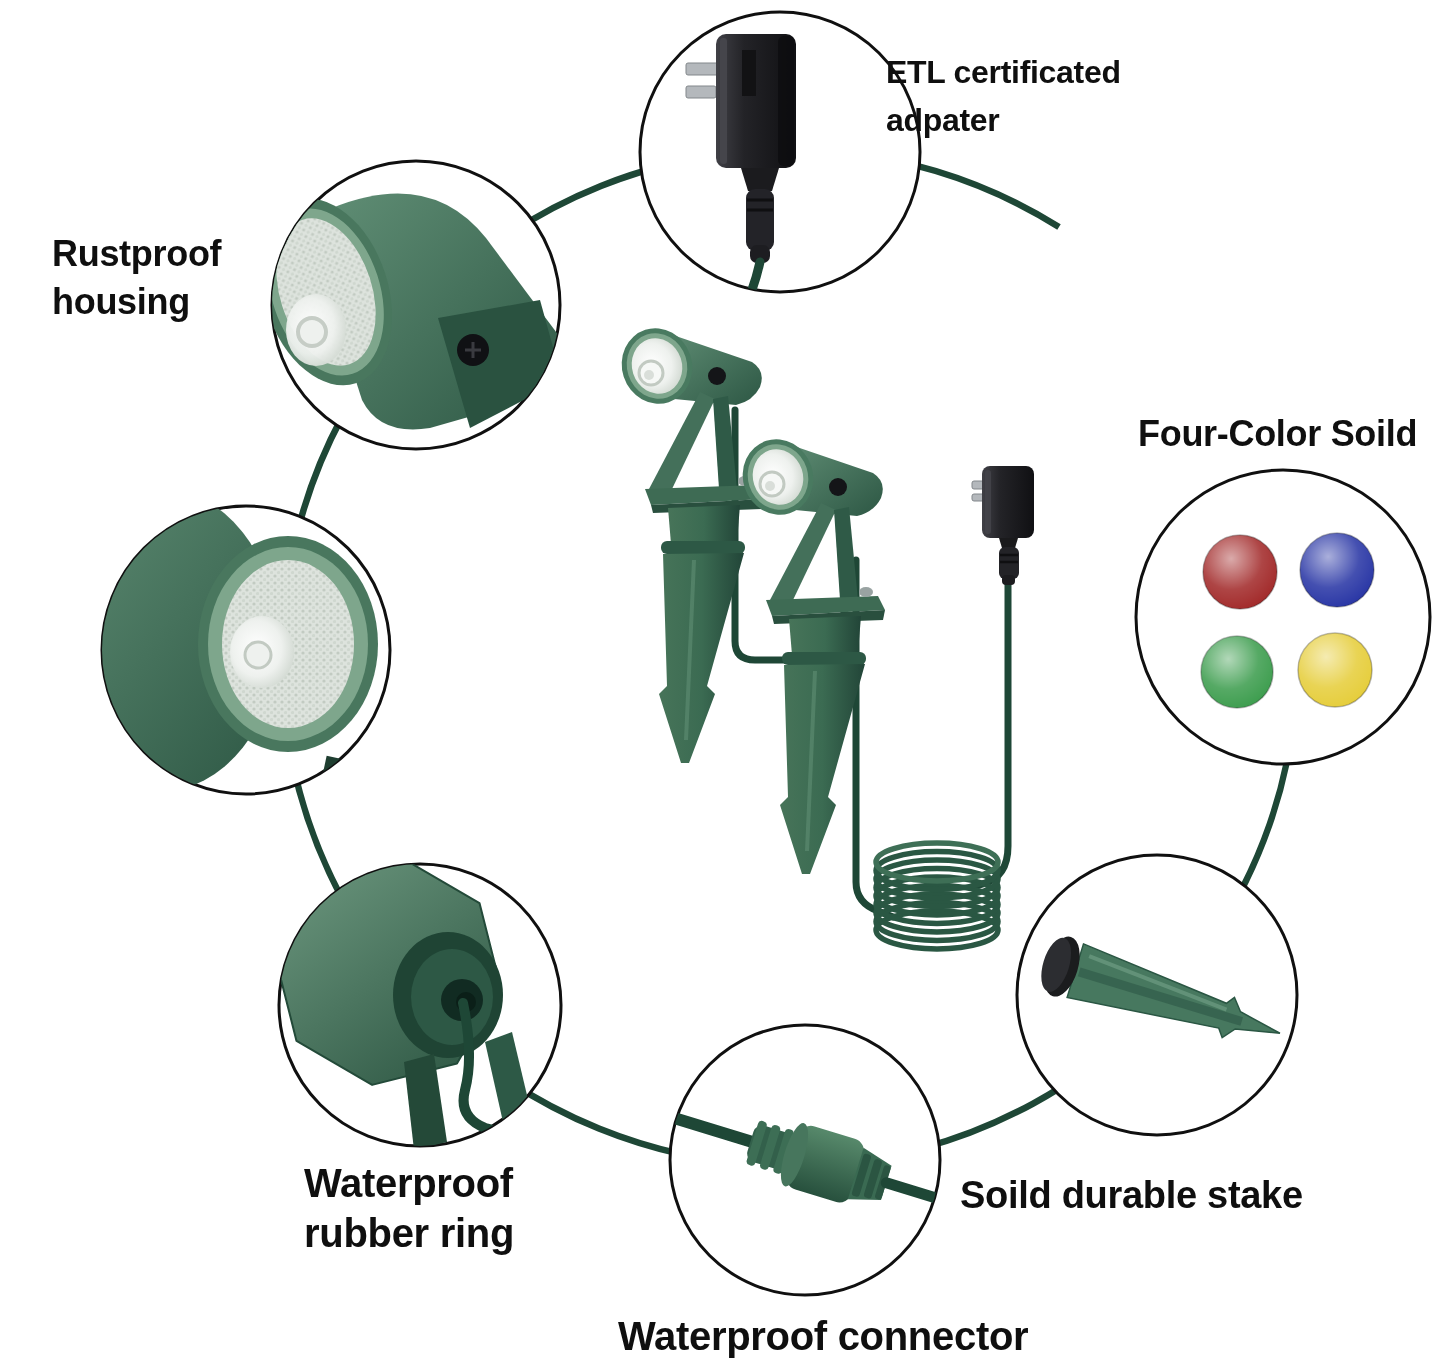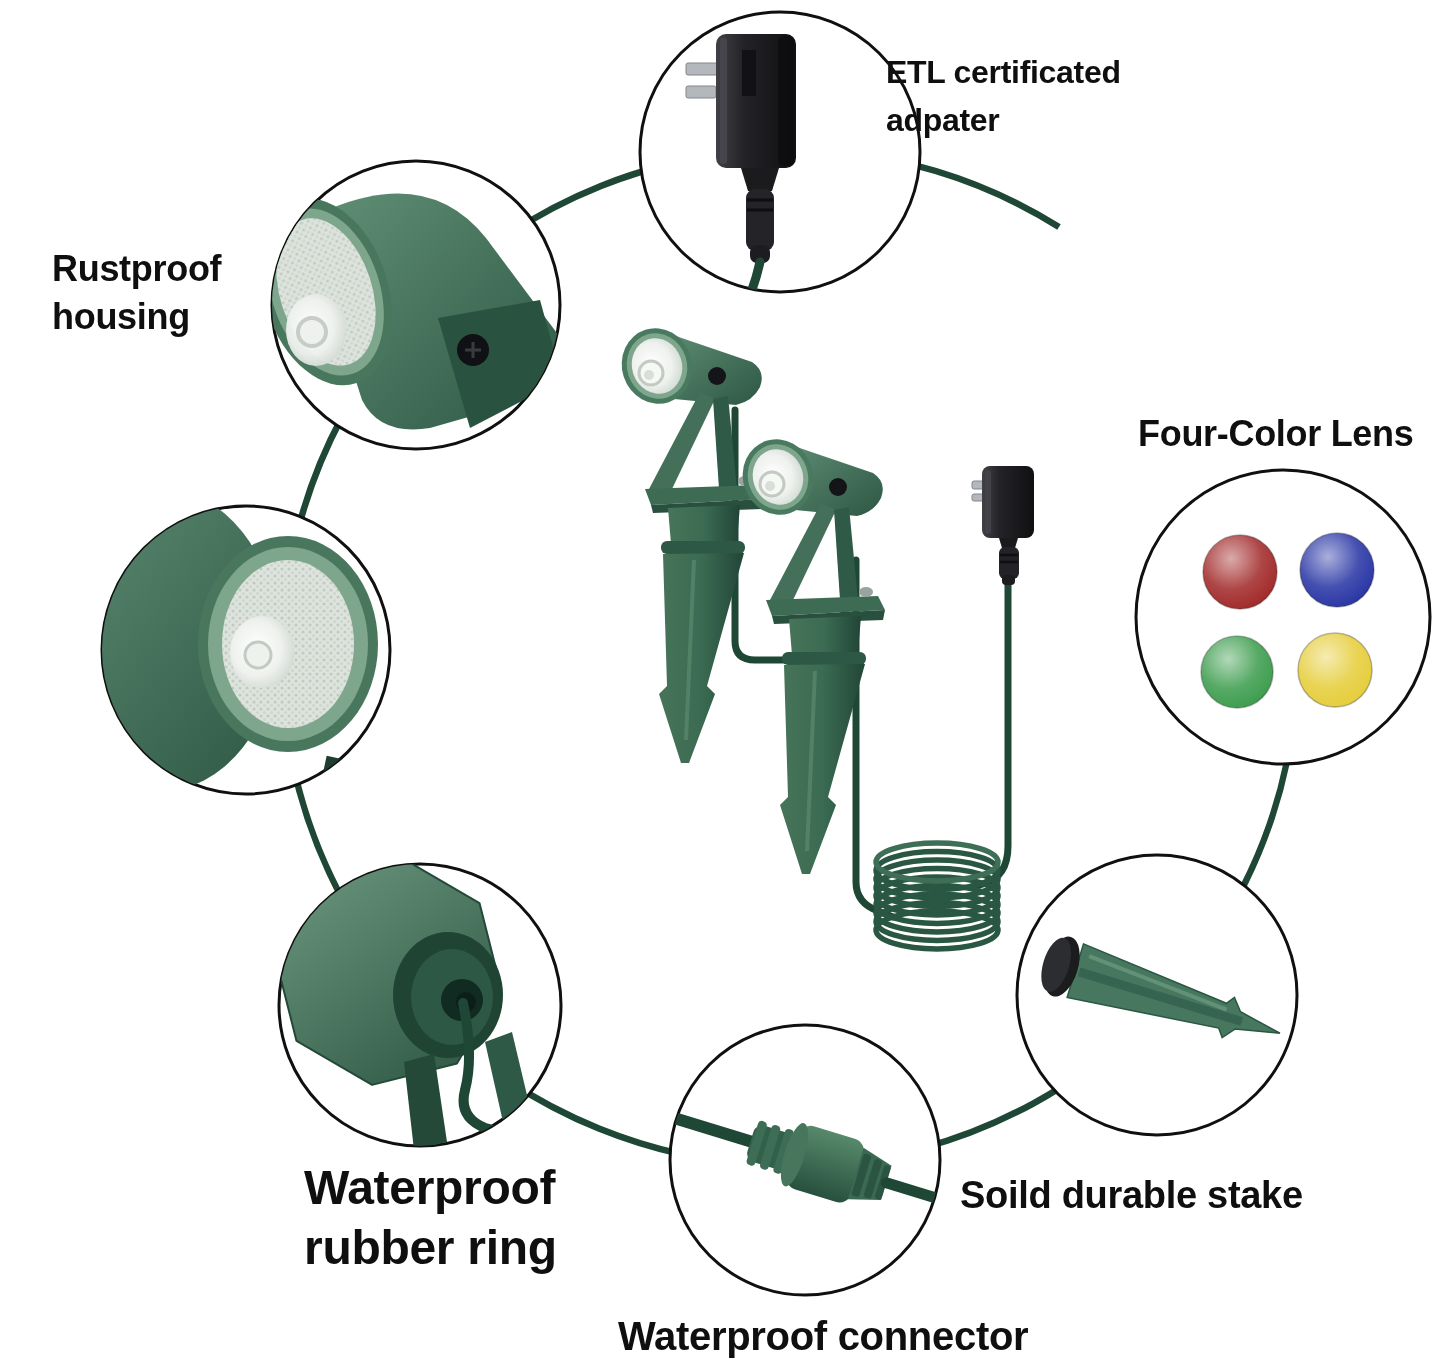--- a/index.html
+++ b/index.html
@@ -5,24 +5,24 @@
 <style>
   html,body{margin:0;padding:0;background:#fff;}
   .canvas{position:relative;width:1438px;height:1358px;overflow:hidden;
           background:var(--background,#fff);
           font-family:"Liberation Sans","DejaVu Sans",sans-serif;padding-left:32px;}
   svg.artwork{position:absolute;left:0;top:0;width:1438px;height:1358px;}
   .wire{stroke:var(--wire,#1e4736);fill:none;stroke-linecap:round;}
   .label{position:absolute;font-weight:700;color:var(--text,#0f0f0f);
          white-space:pre-line;letter-spacing:-0.3px;line-height:1.32;}
   .label-etl{left:886px;top:48px;font-size:32px;line-height:1.5;}
-  .label-rustproof{left:52px;top:230px;font-size:36px;margin-top:15px;}
+  .label-rustproof{left:52px;top:230px;font-size:36px;}
   .label-fourcolor{left:1138px;top:410px;font-size:36px;}
   .label-smd{left:4px;top:786px;font-size:36px;}
-  .label-rubber{left:304px;top:1158px;font-size:48px;line-height:1.25;}
+  .label-rubber{left:304px;top:1158px;font-size:40px;line-height:1.25;}
   .label-connector{left:618px;top:1310px;font-size:40px;}
   .label-stake{left:960px;top:1170px;font-size:38px;}
 </style>
 </head>
 <body>
 
 <div class="canvas">
 
 <svg class="artwork" viewBox="0 0 1438 1358">
   <defs>
@@ -247,19 +247,19 @@
         <ellipse cx="1056" cy="966" rx="13" ry="28" fill="#2c2d31"></ellipse>
       </g>
     </g>
   </g>
 </svg>
 
 <div class="label label-etl">ETL certificated
 adpater</div>
 <div class="label label-rustproof">Rustproof
 housing</div>
-<div class="label label-fourcolor">Four-Color Lens</div>
+<div class="label label-fourcolor">Four-Color Soild</div>
 <div class="label label-rubber">Waterproof
 rubber ring</div>
 <div class="label label-connector">Waterproof connector</div>
 <div class="label label-stake">Soild durable stake</div>
 
 </div>
 
 </body></html>

